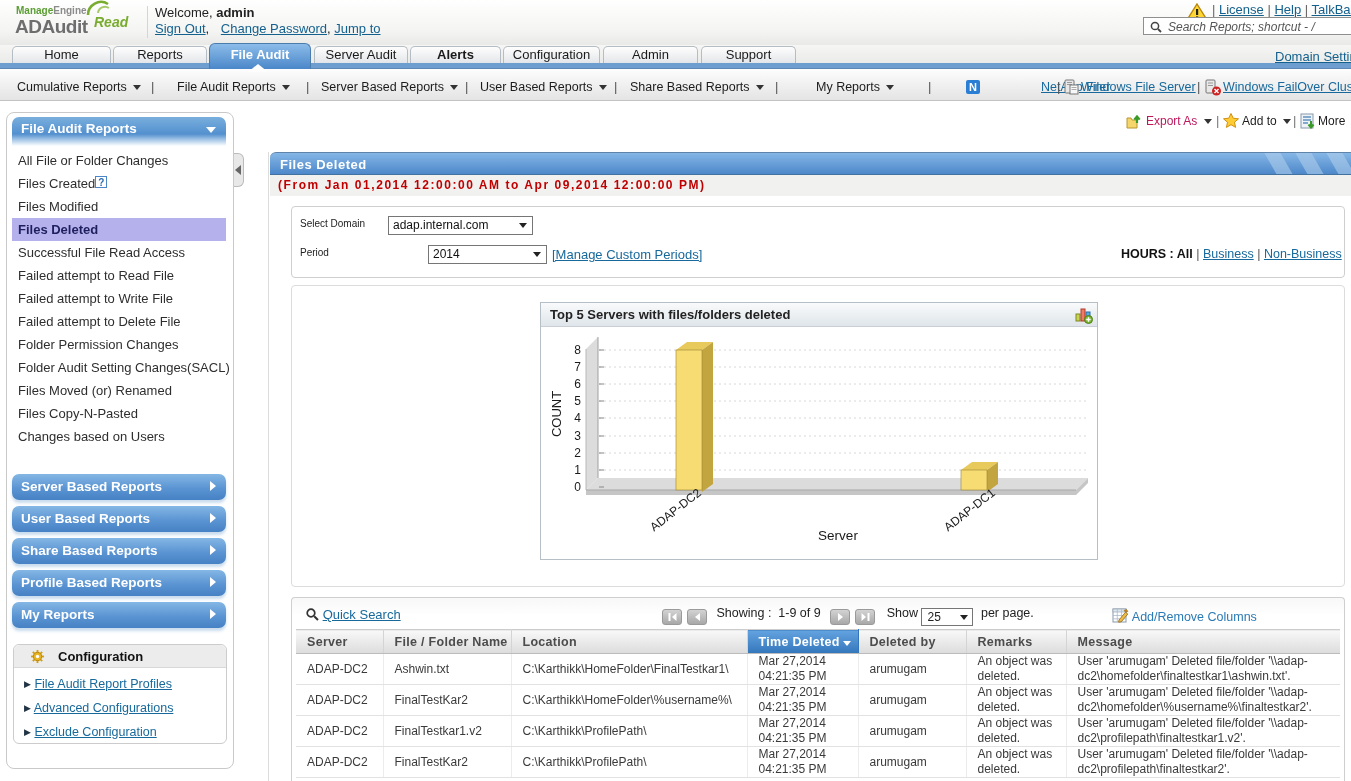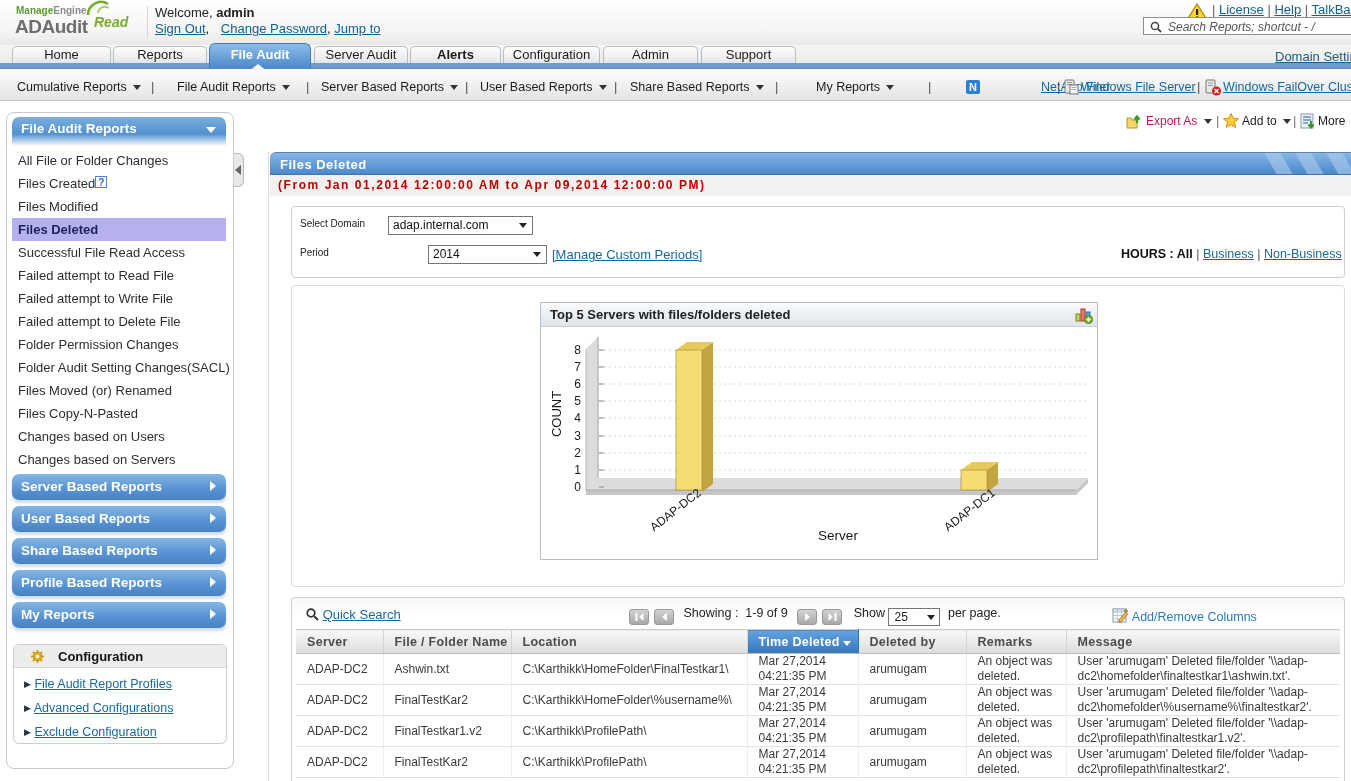--- a/index.html
+++ b/index.html
@@ -161,21 +161,20 @@
   <div class="sbitem sbsel" style="top:218px;">Files Deleted</div>
   <div class="sbitem" style="top:241px;">Successful File Read Access</div>
   <div class="sbitem" style="top:287px;">Failed attempt to Write File</div>
   <div class="sbitem" style="top:264px;">Failed attempt to Read File</div>
   <div class="sbitem" style="top:310px;">Failed attempt to Delete File</div>
   <div class="sbitem" style="top:333px;">Folder Permission Changes</div>
   <div class="sbitem" style="top:356px;">Folder Audit Setting Changes(SACL)</div>
   <div class="sbitem" style="top:379px;">Files Moved (or) Renamed</div>
   <div class="sbitem" style="top:402px;">Files Copy-N-Pasted</div>
   <div class="sbitem" style="top:425px;">Changes based on Users</div>
-  <div class="sbitem" style="top:448px;">Changes based on Servers</div>
 
   <div class="sbhead" style="top:474px;">Server Based Reports<span class="sbarrowR"></span></div>
   <div class="sbhead" style="top:506px;">User Based Reports<span class="sbarrowR"></span></div>
   <div class="sbhead" style="top:538px;">Share Based Reports<span class="sbarrowR"></span></div>
   <div class="sbhead" style="top:570px;">Profile Based Reports<span class="sbarrowR"></span></div>
   <div class="sbhead" style="top:602px;">My Reports<span class="sbarrowR"></span></div>
 
   <div class="abs" style="left:13px; top:644px; width:214px; height:100px; border:1px solid #ccc; border-radius:6px; background:#fff;">
     <div style="height:23px; background:#ececec; border-radius:6px 6px 0 0; border-bottom:1px solid #d8d8d8;">
       <svg style="position:absolute; left:16px; top:4px;" width="15" height="15" viewBox="0 0 16 16">
@@ -313,21 +312,21 @@
 
   <div id="tblpanel"></div>
 
   <div class="abs" style="left:306px; top:607px; font-size:13px;">
     <svg width="13" height="13" viewBox="0 0 13 13" style="vertical-align:-2px;">
       <circle cx="5" cy="5" r="3.8" fill="none" stroke="#333" stroke-width="1.7"></circle>
       <line x1="8.2" y1="8.2" x2="12" y2="12" stroke="#333" stroke-width="2"></line>
     </svg>
     <a href="#">Quick Search</a>
   </div>
-  <div class="abs" style="left:629px; top:606px; font-size:12.5px; color:#222; white-space:nowrap;">
+  <div class="abs" style="left:662px; top:606px; font-size:12.5px; color:#222; white-space:nowrap;">
     <span class="pgbtn"><svg width="9" height="8" viewBox="0 0 9 8">
           <rect x="0.5" y="0" width="2" height="8" fill="#fff"></rect>
           <path d="M8.5 0 L8.5 8 L4 4 Z" fill="#fff"></path>
         </svg></span><span class="pgbtn" style="margin-left:5px;"><svg width="7" height="8" viewBox="0 0 7 8">
           <path d="M6 0 L6 8 L1 4 Z" fill="#fff"></path>
         </svg></span>
     <span style="margin-left:6px;">Showing&nbsp;:&nbsp; 1-9 of 9</span>
     <span class="pgbtn" style="margin-left:6px;"><svg width="7" height="8" viewBox="0 0 7 8">
           <path d="M1 0 L1 8 L6 4 Z" fill="#fff"></path>
         </svg></span><span class="pgbtn" style="margin-left:5px;"><svg width="9" height="8" viewBox="0 0 9 8">

